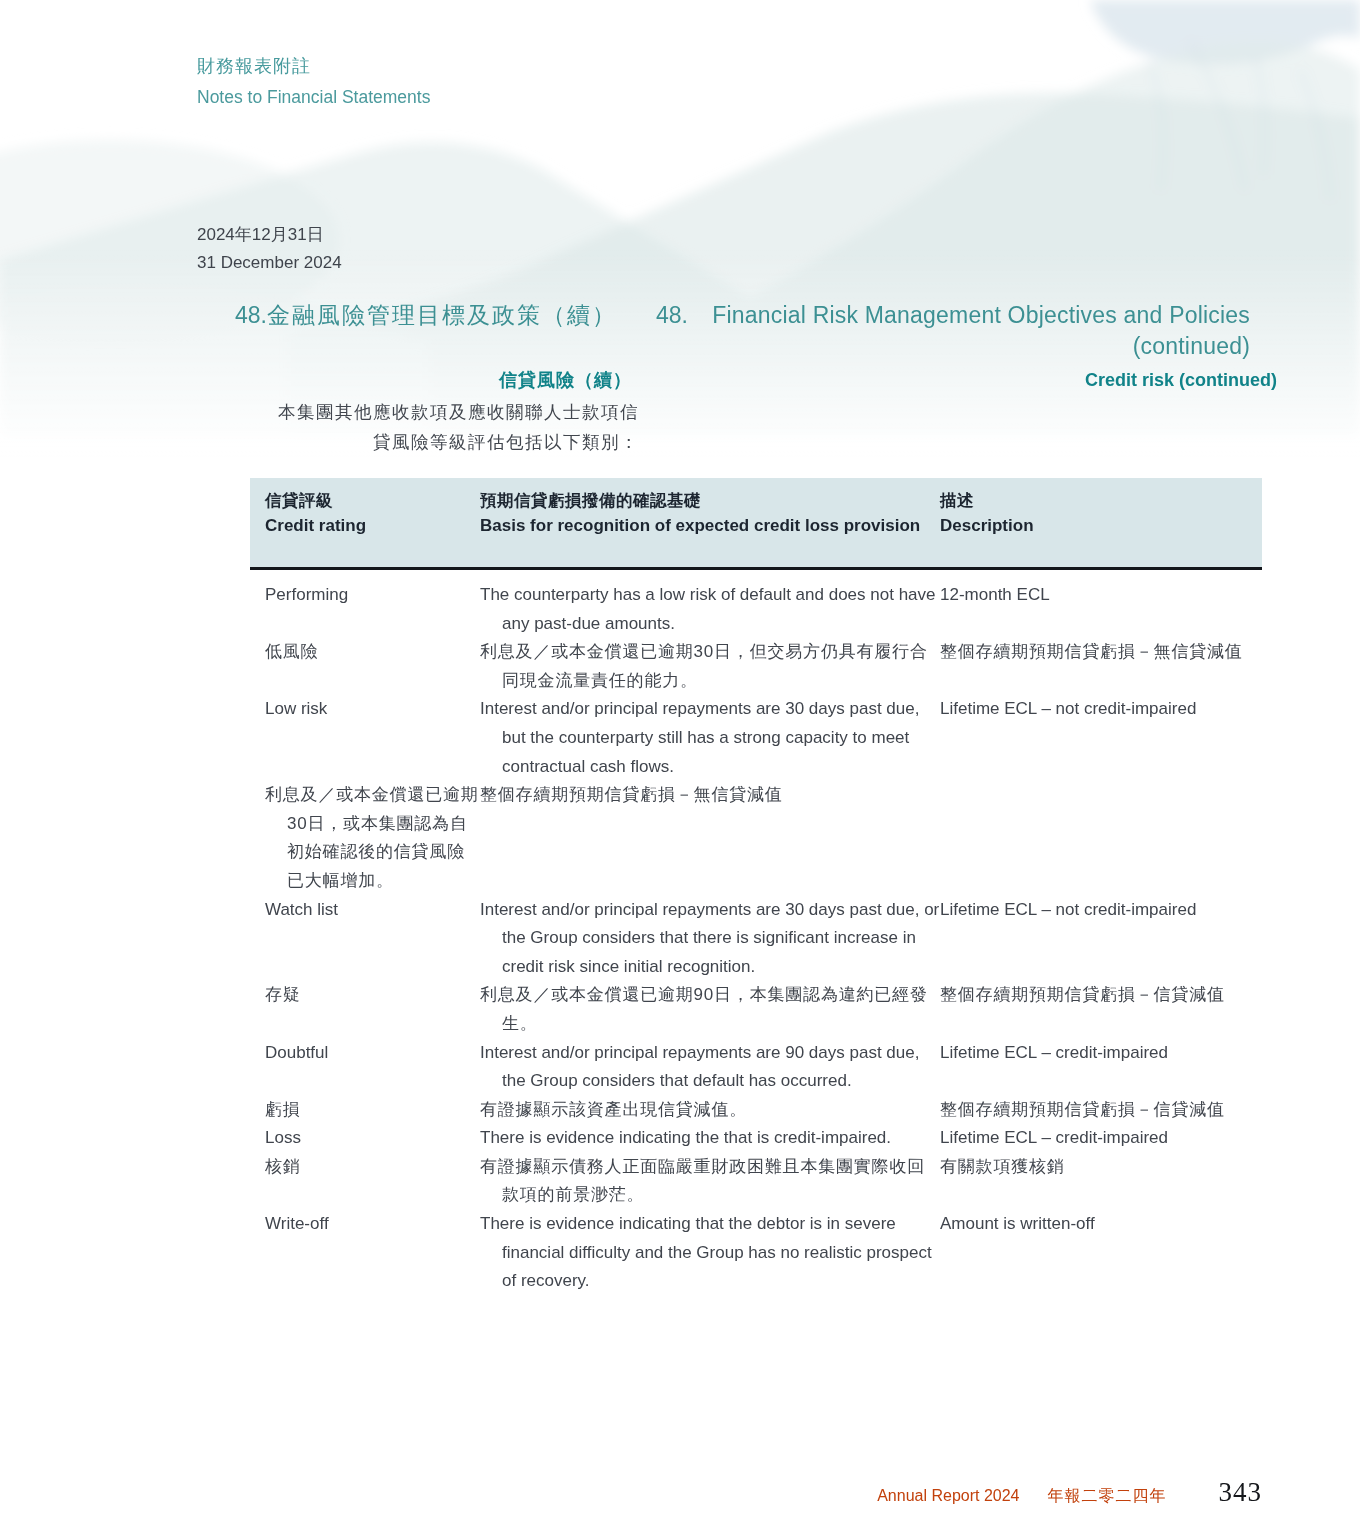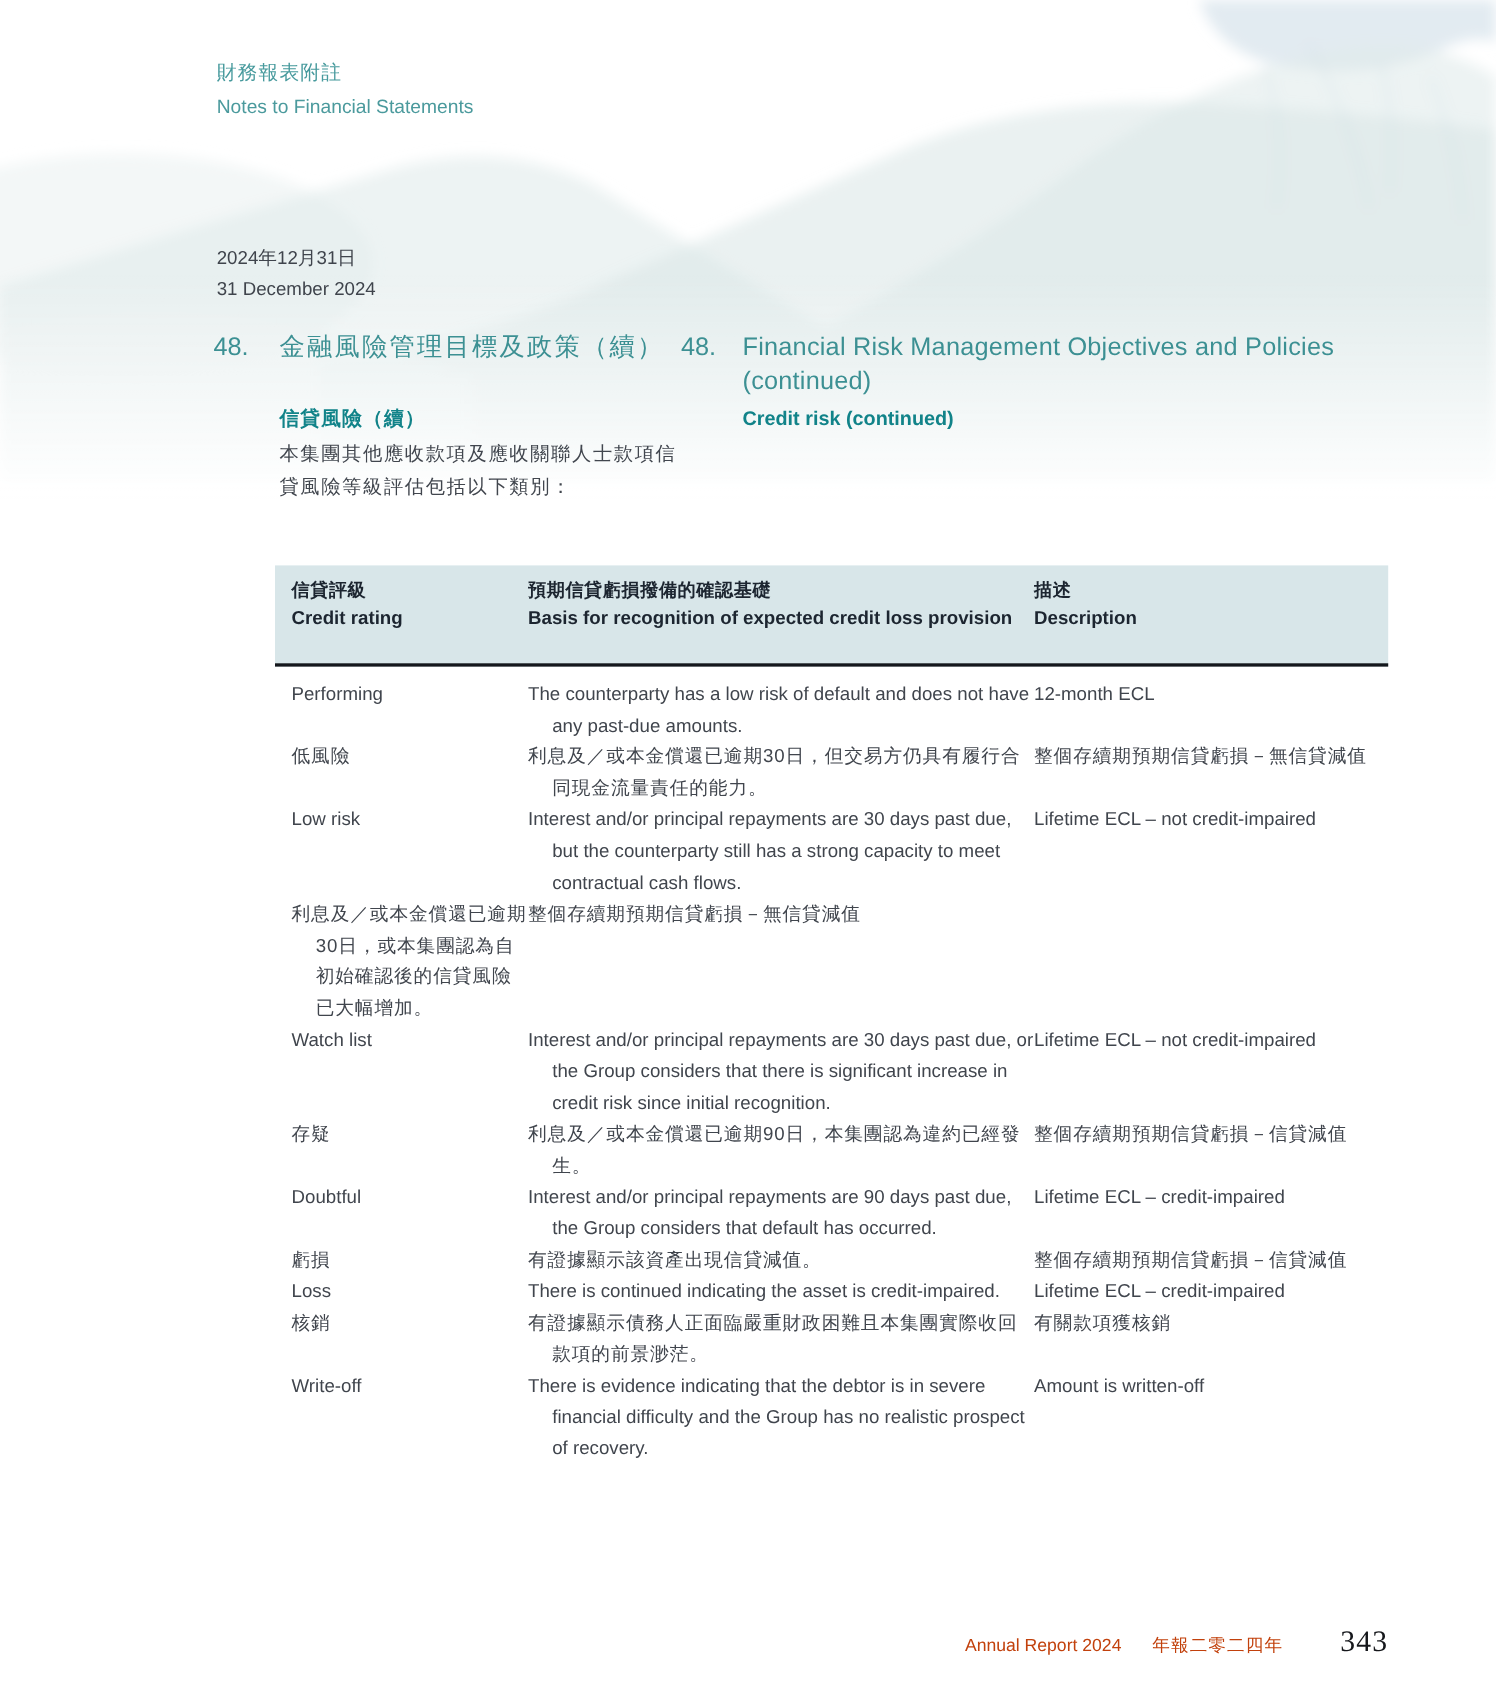--- a/index.html
+++ b/index.html
@@ -22,21 +22,21 @@
 
   
   .doc-header { position: absolute; left: 197px; top: 54px; }
   .doc-header .zh { font-size: 18px; color: #479a9d; letter-spacing: 1px; margin-bottom: 9px; }
   .doc-header .en { font-size: 17.5px; color: #4b9a9d; }
 
   
   .date-block { position: absolute; left: 197px; top: 221px; font-size: 17px; line-height: 28px; color: #3f444c; }
 
   
-  .section-row { position: absolute; left: 194px; top: 300px; width: 1070px; display: flex; }
+  .section-row { position: absolute; left: 207px; top: 300px; width: 1070px; display: flex; text-align: right; }
   .col-zh { width: 425px; flex: none; }
   .col-en { flex: 1; }
 
   .sec-heading { display: flex; color: #3c9093; }
   .sec-heading .num { flex: none; font-size: 23px; line-height: 31px; }
   .col-zh .sec-heading .num { width: 60px; }
   .col-en .sec-heading .num { width: 56px; }
   .sec-heading .title { font-size: 23px; line-height: 31px; letter-spacing: 0.2px; }
   .col-zh .sec-heading .title { letter-spacing: 2px; }
   .col-en .sec-heading .title { max-width: 562px; }
@@ -51,21 +51,20 @@
 
   
   .credit-table { position: absolute; left: 250px; top: 478px; width: 1012px; }
   .t-head {
     background: #d8e6e9;
     border-bottom: 3px solid #14171c;
     padding: 12px 15px 28px 15px;
     min-height: 91px;
     display: grid;
     grid-template-columns: 215px 460px 1fr;
-    margin-top: 36px;
   }
   .t-head .hcell { display: flex; flex-direction: column; justify-content: space-between; color: #1c2530; }
   .t-head .hzh { font-size: 16.5px; font-weight: bold; letter-spacing: 0.5px; }
   .t-head .hen { font-size: 17px; font-weight: bold; line-height: 27px; }
 
   .t-body { padding: 11px 15px 0 15px; font-size: 17px; line-height: 28.6px; color: #40454d; }
   .t-line { display: grid; grid-template-columns: 215px 460px 1fr; }
   .t-line .zh-text { letter-spacing: 0.8px; }
   .hang { padding-left: 22px; text-indent: -22px; }
 
@@ -197,21 +196,21 @@
       </div>
 
       <div class="t-row">
         <div class="t-line">
           <div class="zh-text">虧損</div>
           <div class="hang zh-text">有證據顯示該資產出現信貸減值。</div>
           <div class="zh-text">整個存續期預期信貸虧損－信貸減值</div>
         </div>
         <div class="t-line">
           <div>Loss</div>
-          <div class="hang">There is continued indicating the asset is credit-impaired.</div>
+          <div class="hang">There is evidence indicating the that is credit-impaired.</div>
           <div>Lifetime ECL – credit-impaired</div>
         </div>
       </div>
 
       <div class="t-row">
         <div class="t-line">
           <div class="zh-text">核銷</div>
           <div class="hang zh-text">有證據顯示債務人正面臨嚴重財政困難且本集團實際收回款項的前景渺茫。</div>
           <div class="zh-text">有關款項獲核銷</div>
         </div>

